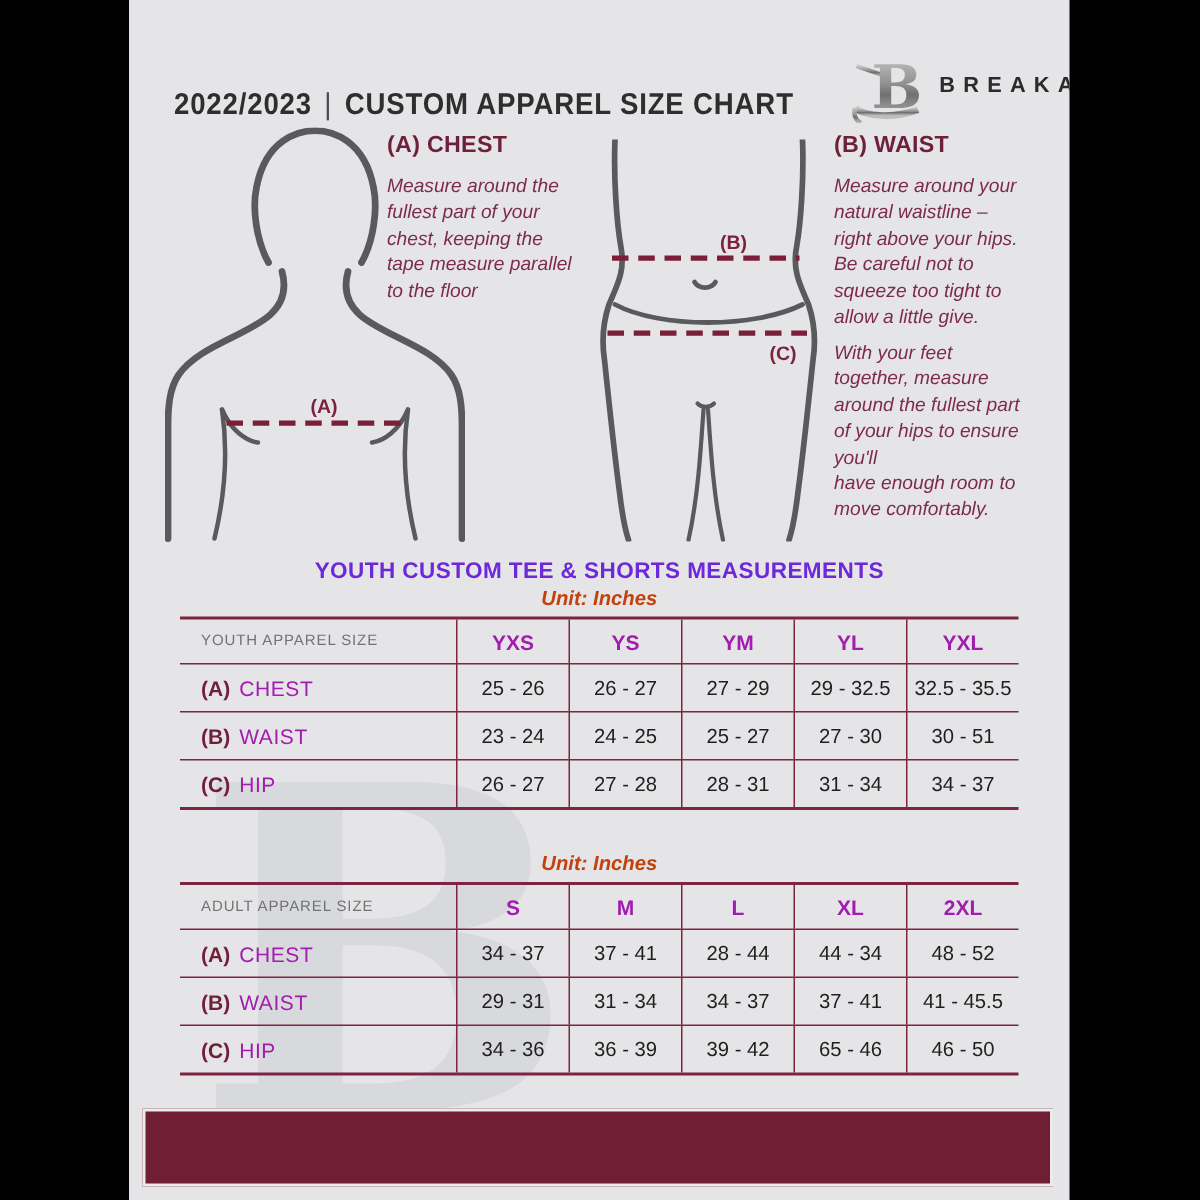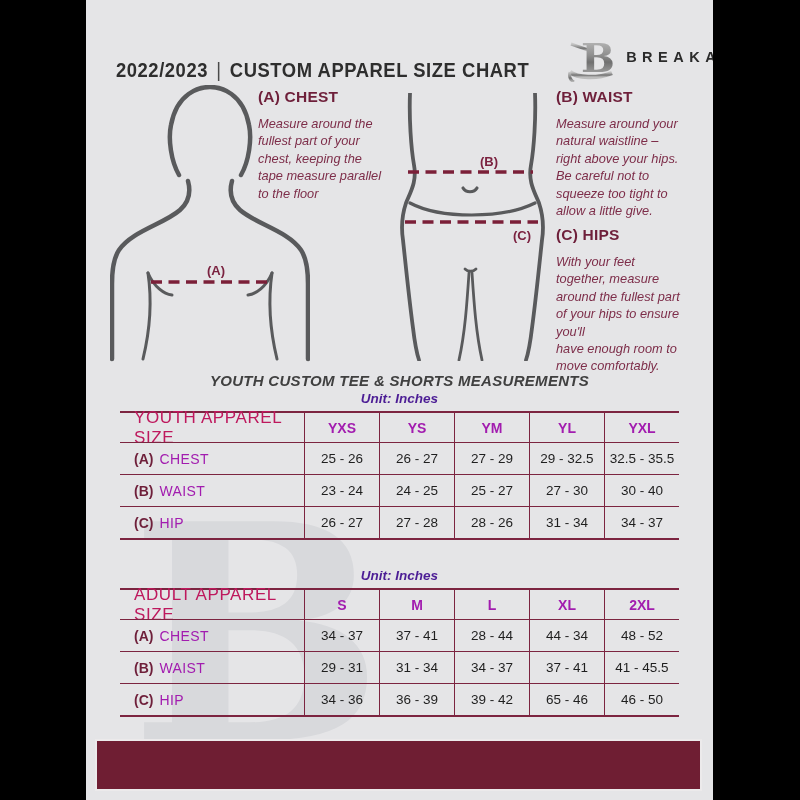--- a/index.html
+++ b/index.html
@@ -46,41 +46,41 @@
   .sec p{font-size:12.8px;font-style:italic;color:var(--maroon-body);line-height:1.36;white-space:pre-line;}
   .sec.chest{left:172px;top:88px;width:150px;}
   .sec.waist{left:470px;top:88px;width:152px;}
   .sec.hips{left:470px;top:226px;width:152px;}
   
   .fig{position:absolute;z-index:1;}
   .fig.torso{left:24px;top:85px;}
   .fig.lower{left:309px;top:93px;}
   
   .tbl-title{position:absolute;left:0;width:100%;text-align:center;
-    font-size:15px;font-weight:700;color:#404040;letter-spacing:.3px;z-index:2;font-style:italic;}
+    font-size:15px;font-weight:700;color:#6d28d9;letter-spacing:.3px;z-index:2;}
   .tbl-unit{position:absolute;left:0;width:100%;text-align:center;
-    font-size:13.5px;font-style:italic;font-weight:600;color:#4c1d95;z-index:2;}
+    font-size:13.5px;font-style:italic;font-weight:600;color:#c2410c;z-index:2;}
   
   .sizetable{
     position:absolute;left:34px;width:559px;z-index:2;
     display:grid;grid-template-columns:184px repeat(5,75px);
     border-top:2px solid var(--maroon-line);
     border-bottom:2px solid var(--maroon-line);
   }
   .cell{
     height:32px;display:flex;align-items:center;justify-content:center;
     font-size:13.5px;color:#1f1f1f;
     border-top:1.5px solid var(--maroon-line);
     border-left:1.5px solid var(--maroon-line);
   }
   .cell:nth-child(6n+1){border-left:none;justify-content:flex-start;padding-left:14px;}
   .cell:nth-child(-n+6){border-top:none;}
   .cell.hdr{height:29px;}
   .cell.size-hdr{font-weight:700;font-size:14px;color:#a21caf;}
-  .cell.lbl-hdr{font-size:17px;color:#be185d;letter-spacing:.6px;}
+  .cell.lbl-hdr{font-size:10px;color:#737373;letter-spacing:.6px;}
   .cell .key{color:var(--maroon-head);font-weight:700;font-size:14px;margin-right:6px;}
   .cell .rowname{color:#a21caf;font-size:14px;letter-spacing:.4px;}
   
   .watermark{
     position:absolute;left:44px;top:512px;z-index:0;
     font-family:"DejaVu Serif",serif;font-weight:700;
     font-size:300px;line-height:.82;color:#d8d9dc;
   }
   
   .footer-bar{
@@ -162,21 +162,20 @@
   <div class="sec waist">
     <h3>(B) WAIST</h3>
     <p>Measure around your
 natural waistline –
 right above your hips.
 Be careful not to
 squeeze too tight to
 allow a little give.</p>
   </div>
   <div class="sec hips">
-    <h3>(C) HIPS</h3>
     <p>With your feet
 together, measure
 around the fullest part
 of your hips to ensure
 you'll
 have enough room to
 move comfortably.</p>
   </div>
 
   <div class="tbl-title" style="top:372px">YOUTH CUSTOM TEE &amp; SHORTS MEASUREMENTS</div>
@@ -201,29 +200,29 @@
     <div class="cell">32.5 - 35.5</div>
 
     <div class="cell">
       <span class="key">(B)</span>
       <span class="rowname">WAIST</span>
     </div>
     <div class="cell">23 - 24</div>
     <div class="cell">24 - 25</div>
     <div class="cell">25 - 27</div>
     <div class="cell">27 - 30</div>
-    <div class="cell">30 - 40</div>
+    <div class="cell">30 - 51</div>
 
     <div class="cell">
       <span class="key">(C)</span>
       <span class="rowname">HIP</span>
     </div>
     <div class="cell">26 - 27</div>
     <div class="cell">27 - 28</div>
-    <div class="cell">28 - 26</div>
+    <div class="cell">28 - 31</div>
     <div class="cell">31 - 34</div>
     <div class="cell">34 - 37</div>
   </div>
 
   <div class="tbl-unit" style="top:568px">Unit: Inches</div>
 
   <div class="sizetable" style="top:588px">
     <div class="cell hdr lbl-hdr">ADULT APPAREL SIZE</div>
     <div class="cell hdr size-hdr">S</div>
     <div class="cell hdr size-hdr">M</div>

